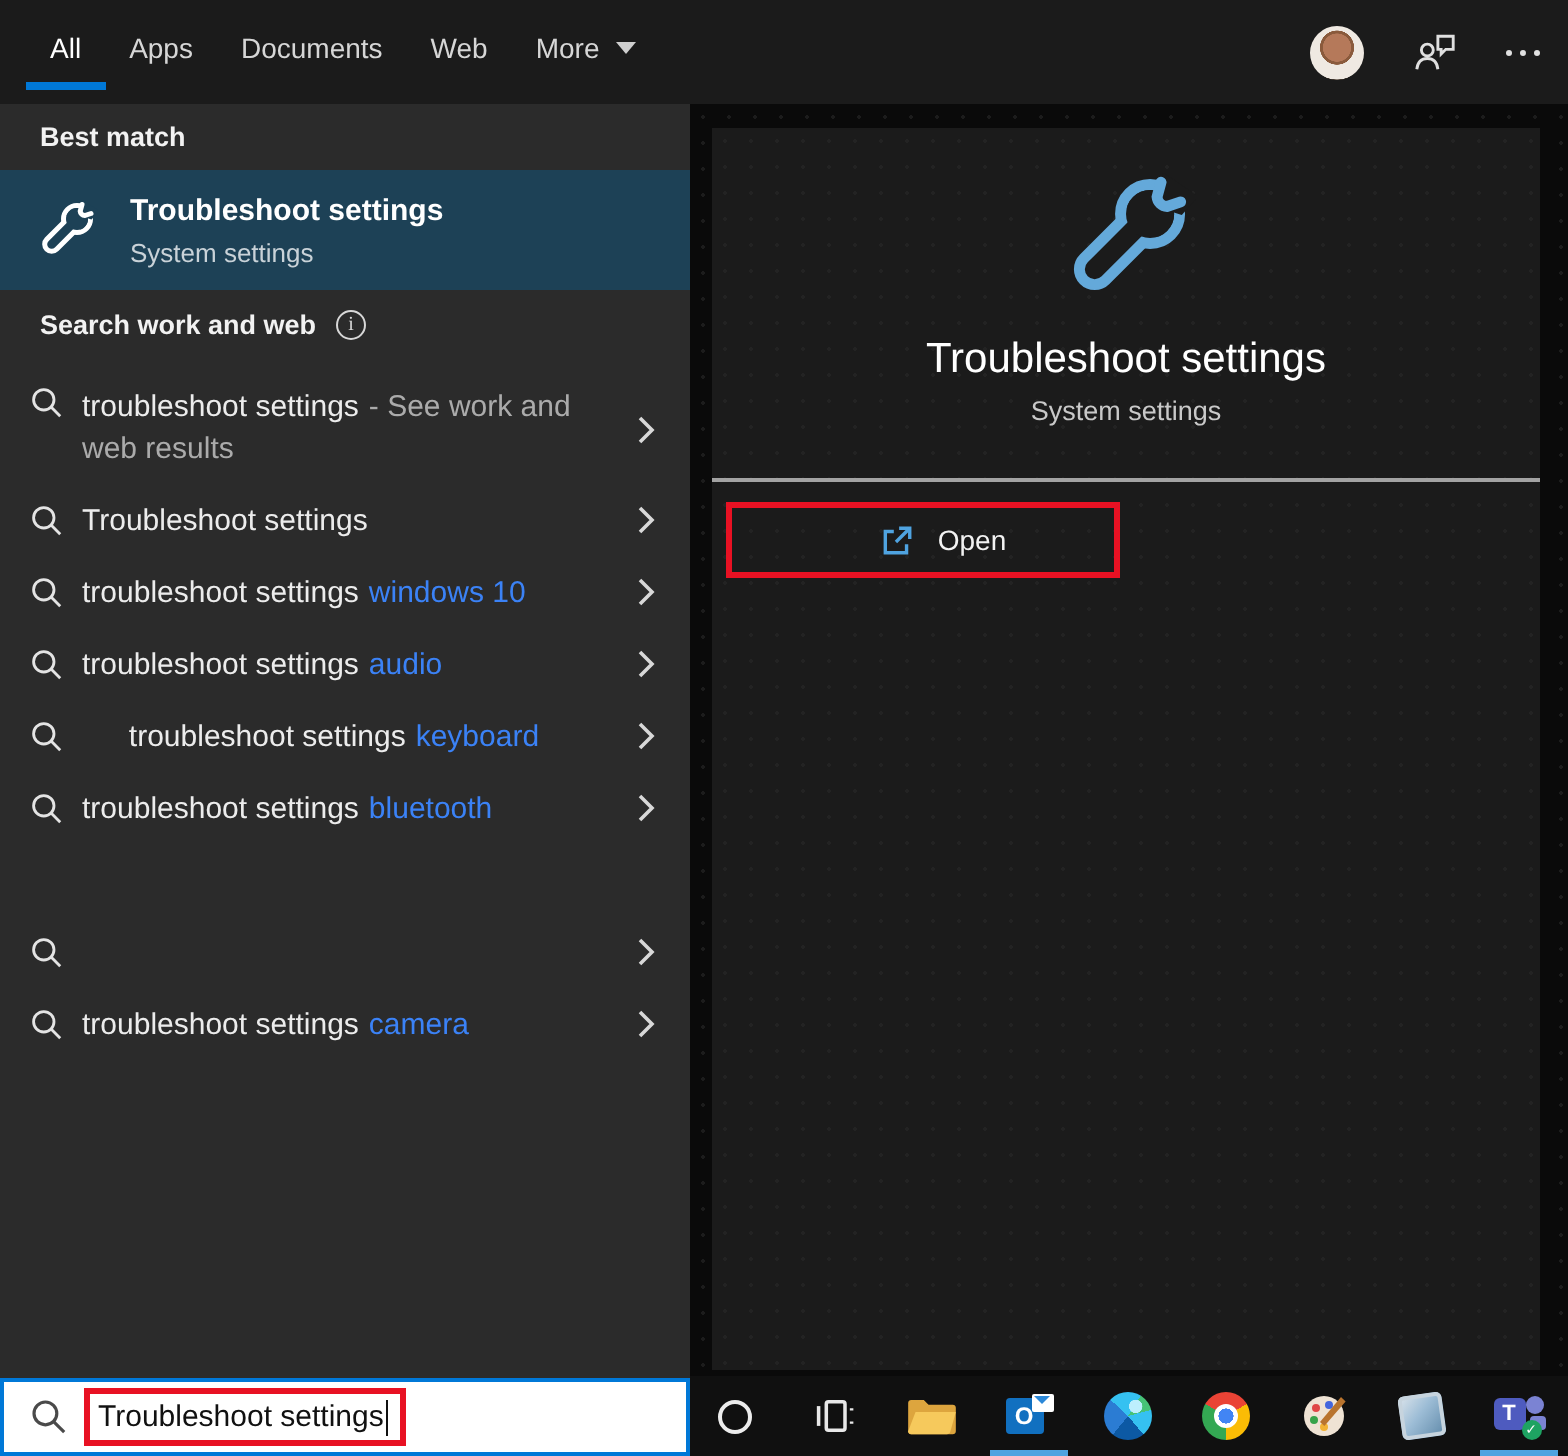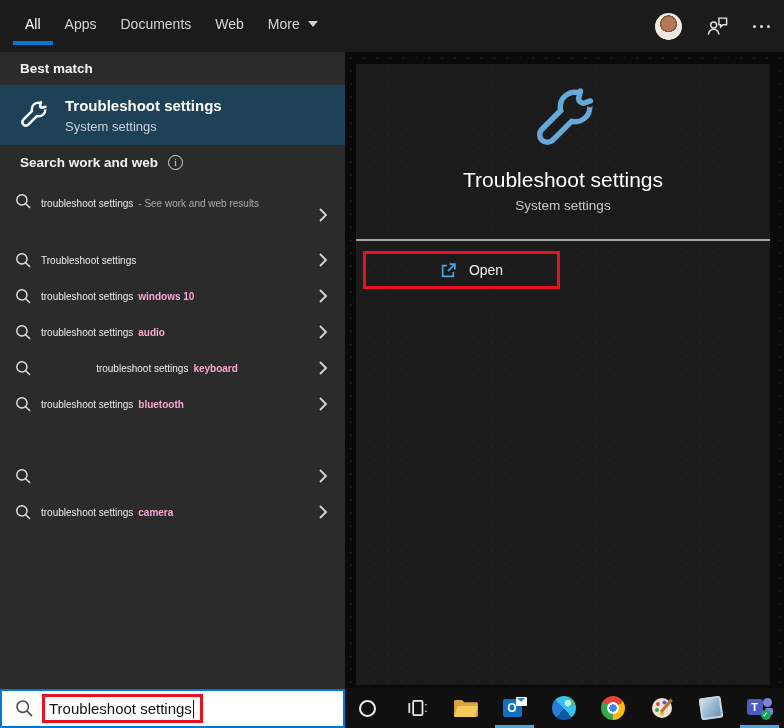--- a/index.html
+++ b/index.html
@@ -29,22 +29,22 @@
      display:inline-flex; align-items:center; justify-content:center; font-family:"Liberation Serif",serif; }
 
   .best-match-row { position:absolute; left:0; top:33px; width:345px; height:60px; background:#1d4156; display:flex; align-items:center; cursor:pointer; }
   .best-match-row .wrench { margin:0 16px 0 17px; }
   .bm-title { color:#fff; font-size:15px; font-weight:700; line-height:20px; }
   .bm-sub { color:#c9d2d8; font-size:13px; margin-top:3px; }
 
   .sug-row { position:absolute; left:0; width:345px; height:36px; display:flex; align-items:center; cursor:pointer; }
   .sug-row.two-line { height:52px; align-items:flex-start; padding-top:5px; }
   .sug-row .mag { flex:0 0 auto; margin:0 9px 0 15px; }
-  .sug-text { color:#ececec; font-size:10px; width:252px; line-height:21px; }
-  .sug-text .bold { font-weight:700; color:#f9a8d4; margin-left:5px; }
+  .sug-text { color:#ececec; font-size:15px; width:252px; line-height:21px; }
+  .sug-text .bold { font-weight:400; color:#3b82f6; margin-left:5px; }
   .sug-text .note { color:#ababab; margin-left:5px; }
   .chev { position:absolute; right:17px; top:50%; transform:translateY(-50%); }
   .two-line .chev { top:27px; }
   .r1{top:136px;} .r2{top:190px;} .r3{top:226px;} .r4{top:262px;} .r5{top:298px;text-align:center;}
   .r6{top:334px;} .r7{top:370px;} .r8{top:406px;} .r9{top:442px;}
 
   
   .right-bg { position:absolute; left:345px; top:52px; width:439px; height:637px; background:#0a0a0a;
      background-image:radial-gradient(#1c1c1c 1px, transparent 1px); background-size:13px 13px; }
   .card { position:absolute; left:356px; top:64px; width:414px; height:621px; background:#1b1b1b;

